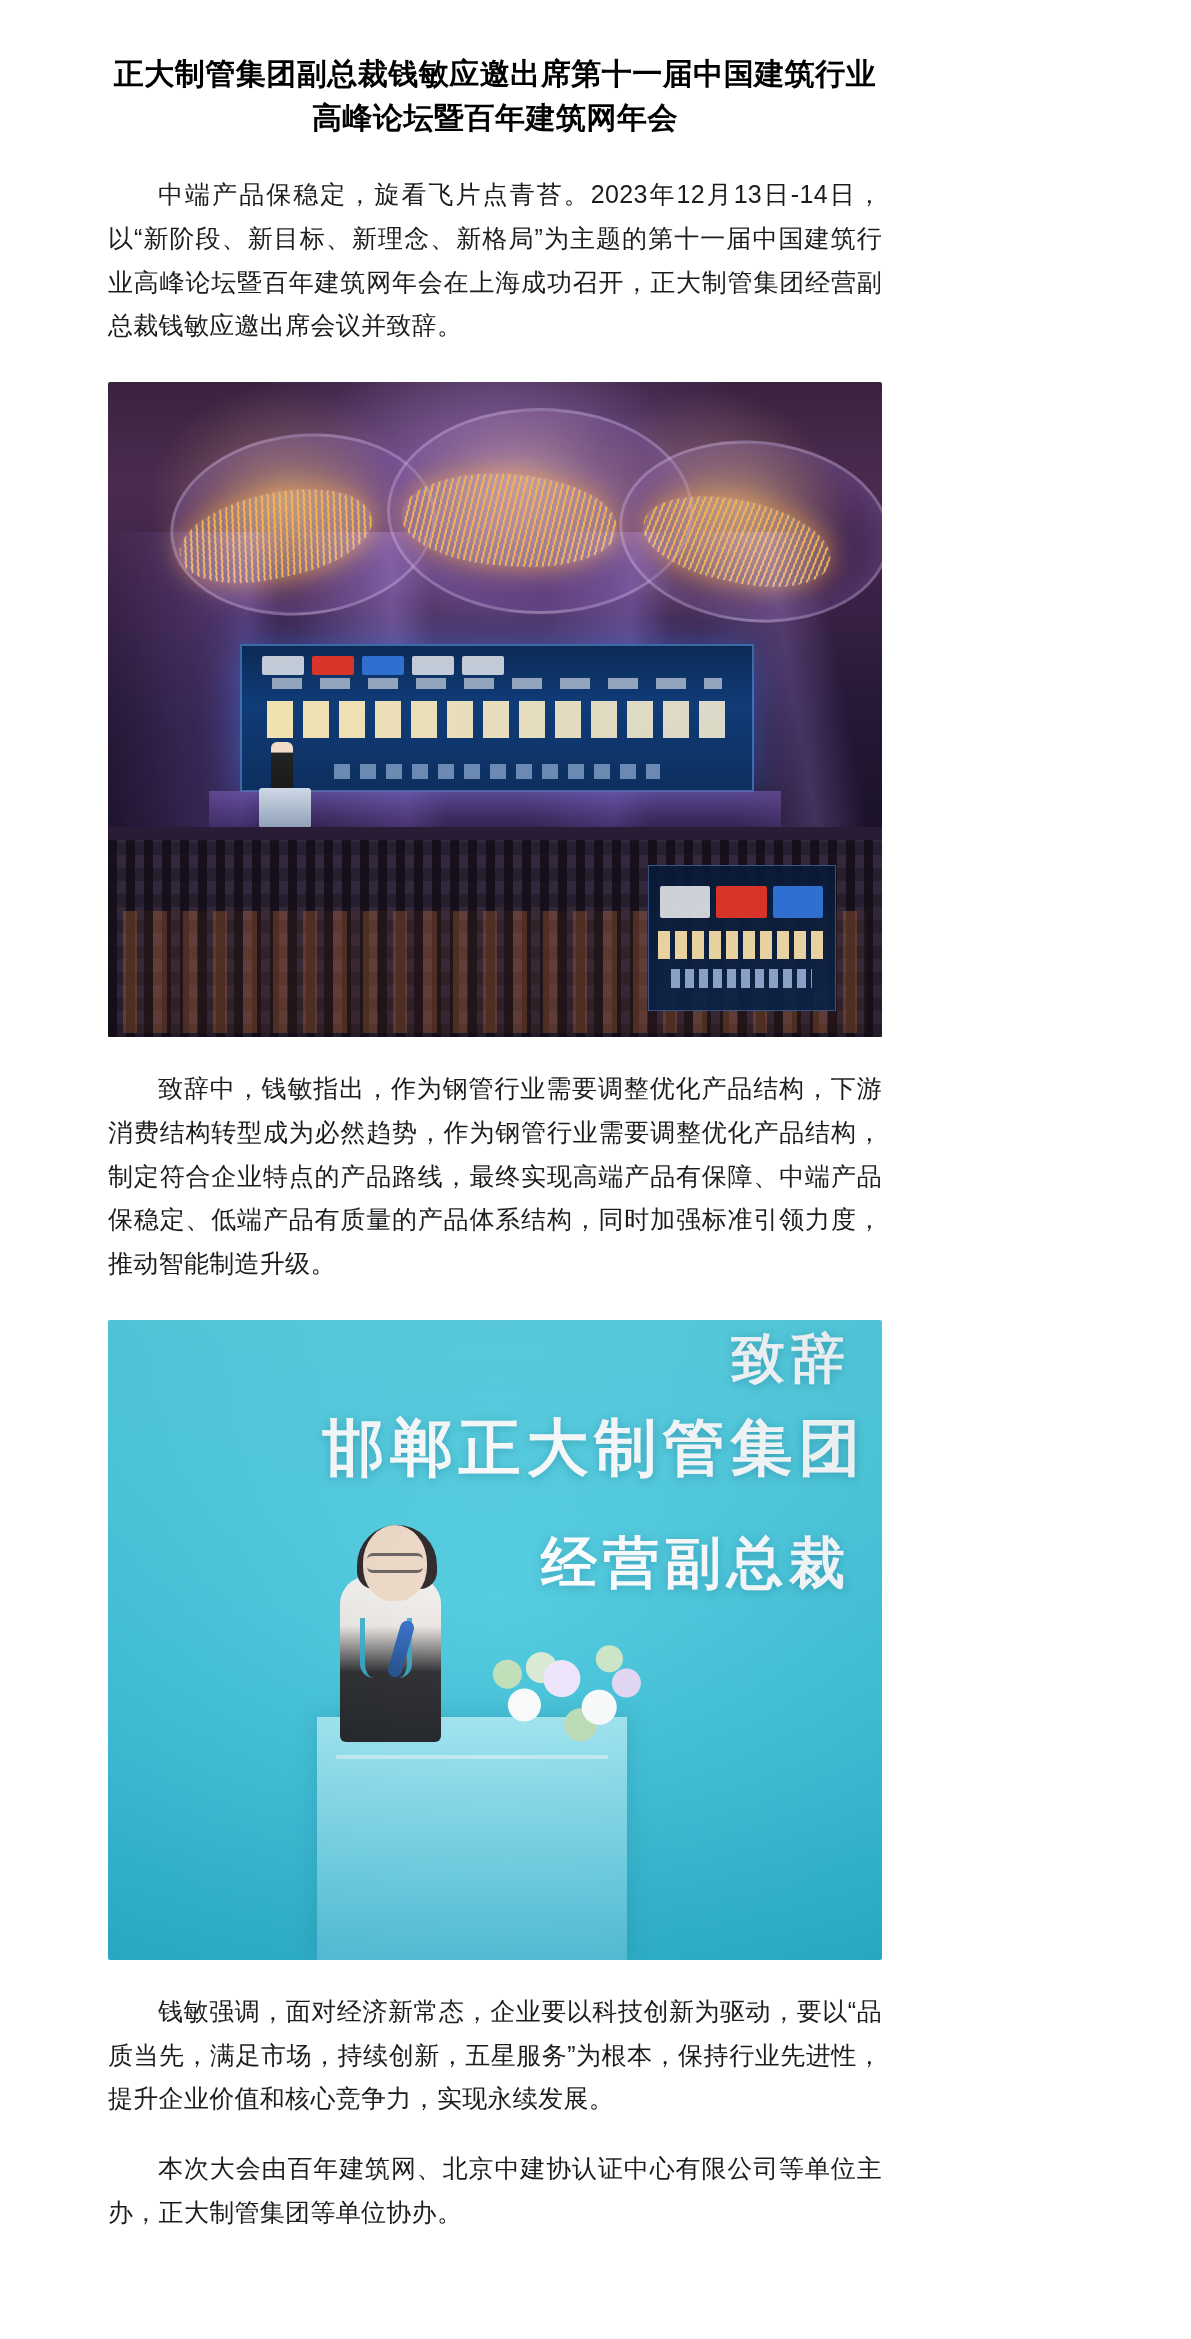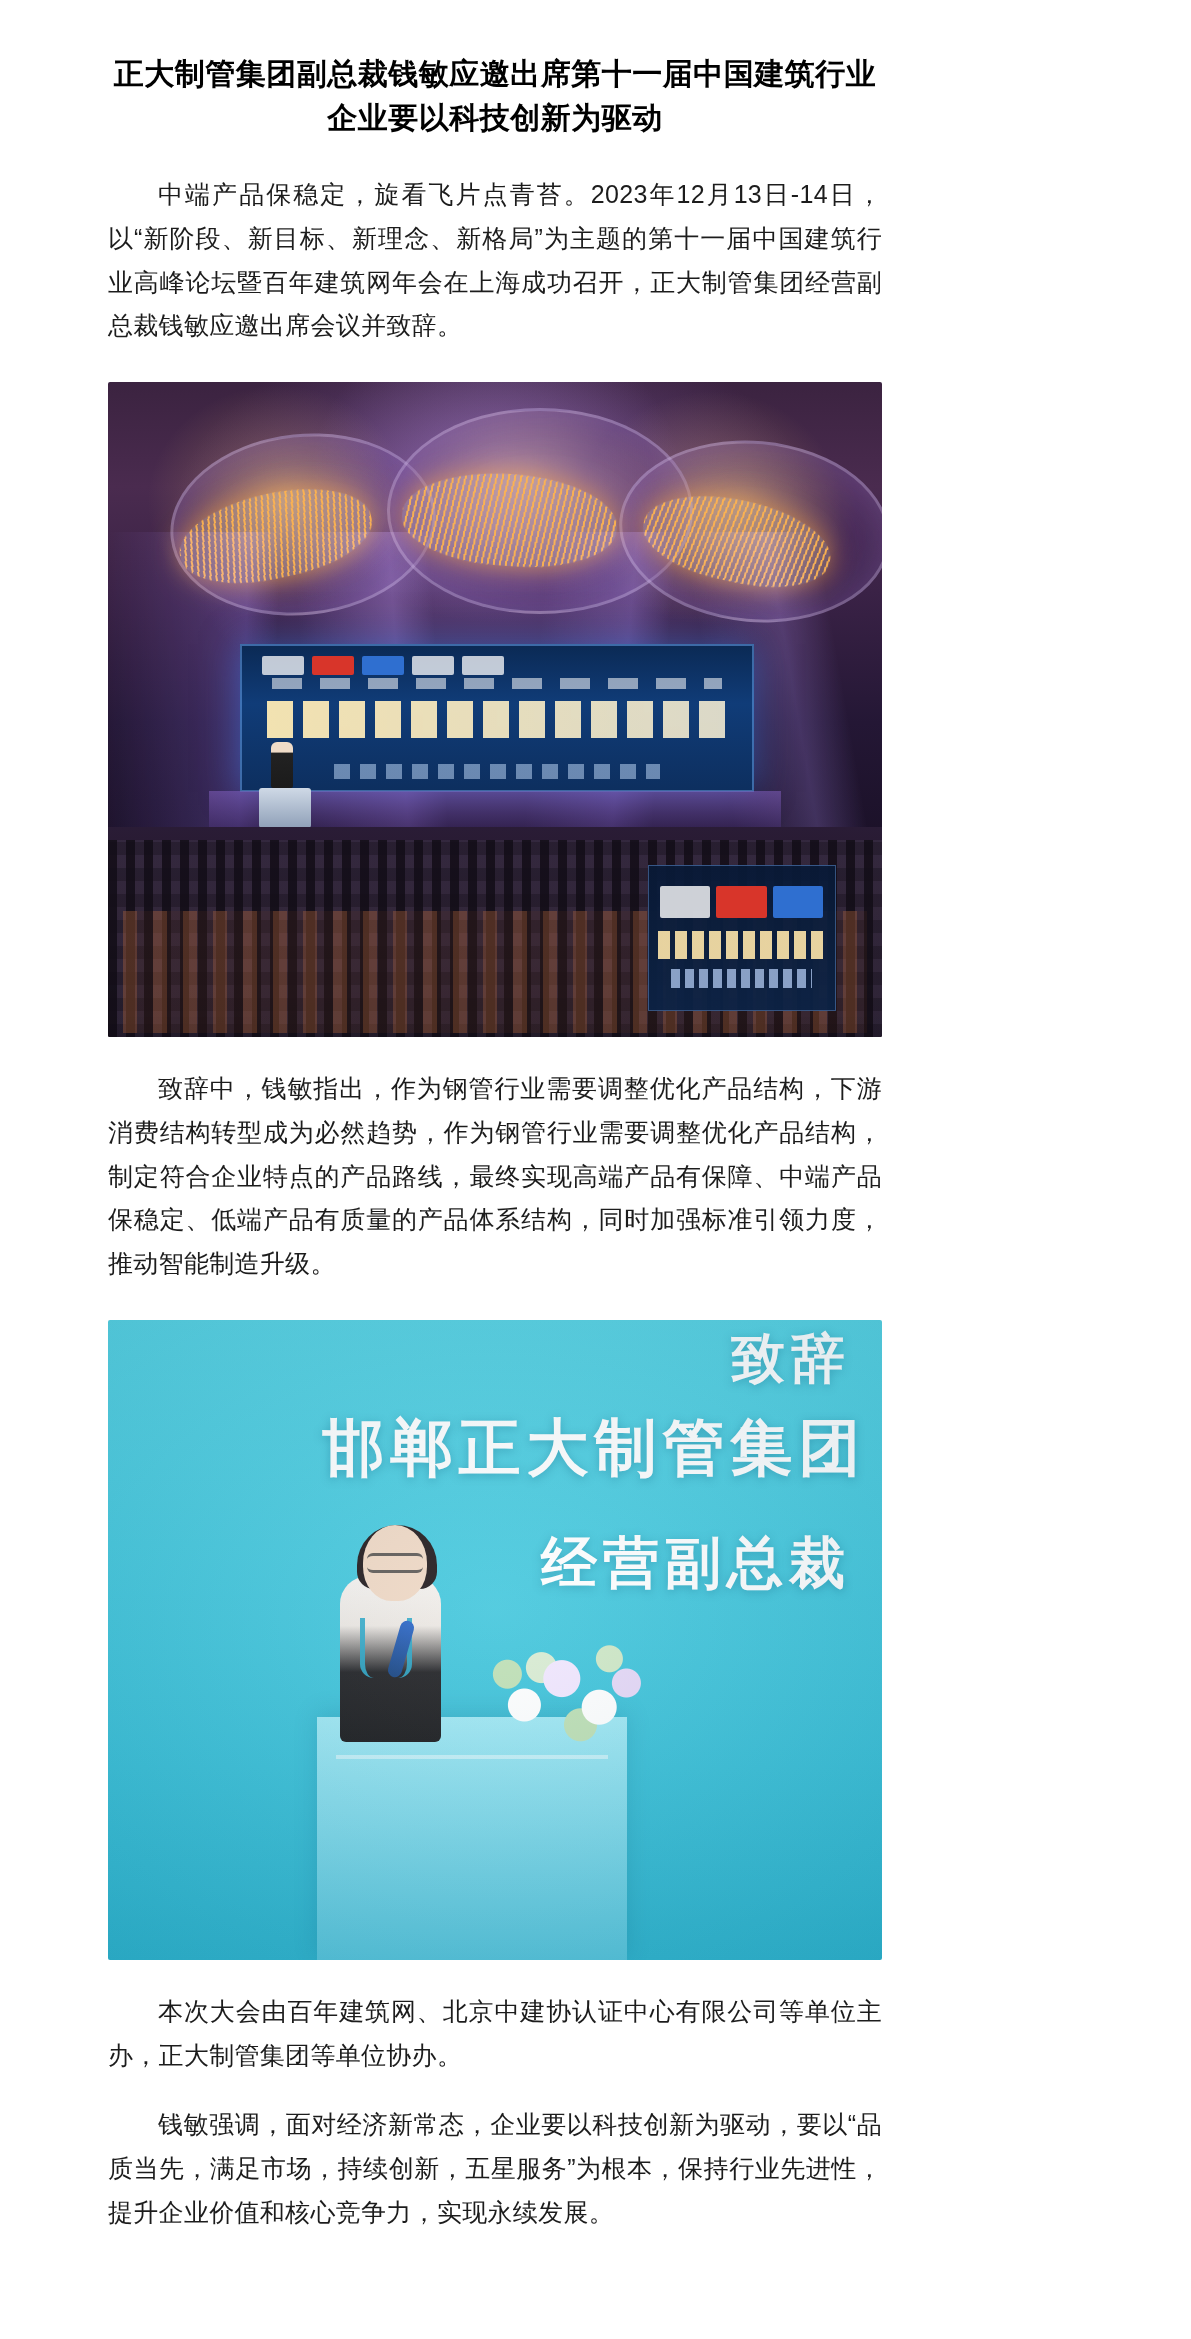--- a/index.html
+++ b/index.html
@@ -315,21 +315,21 @@
     background: radial-gradient(ellipse 80% 70% at 50% 45%, rgba(255,255,255,0.10), rgba(0,60,90,0.12) 100%);
   }
 </style>
 </head>
 <body>
 
 <div class="page">
 
   <h1 class="article-title">
     <span class="line">正大制管集团副总裁钱敏应邀出席第十一届中国建筑行业</span>
-    <span class="line">企业要以科技创新为驱动</span>
+    <span class="line">高峰论坛暨百年建筑网年会</span>
   </h1>
 
   <p class="para">中端产品保稳定，旋看飞片点青苔。2023年12月13日-14日，以“新阶段、新目标、新理念、新格局”为主题的第十一届中国建筑行业高峰论坛暨百年建筑网年会在上海成功召开，正大制管集团经营副总裁钱敏应邀出席会议并致辞。</p>
 
   <div class="figure">
     <div class="photo photo-hall">
       <div class="ceiling"></div>
       <div class="dome d1"></div>
       <div class="dome d2"></div>
       <div class="dome d3"></div>
@@ -384,17 +384,17 @@
       <div class="sp-body"></div>
       <div class="sp-lanyard"></div>
       <div class="sp-mic"></div>
       <div class="sp-hair"></div>
       <div class="sp-head"></div>
       <div class="sp-glasses"></div>
       <div class="sp-vignette"></div>
     </div>
   </div>
 
+  <p class="para">钱敏强调，面对经济新常态，企业要以科技创新为驱动，要以“品质当先，满足市场，持续创新，五星服务”为根本，保持行业先进性，提升企业价值和核心竞争力，实现永续发展。</p>
+
   <p class="para">本次大会由百年建筑网、北京中建协认证中心有限公司等单位主办，正大制管集团等单位协办。</p>
 
-  <p class="para">钱敏强调，面对经济新常态，企业要以科技创新为驱动，要以“品质当先，满足市场，持续创新，五星服务”为根本，保持行业先进性，提升企业价值和核心竞争力，实现永续发展。</p>
-
 </div>
 
 </body></html>

